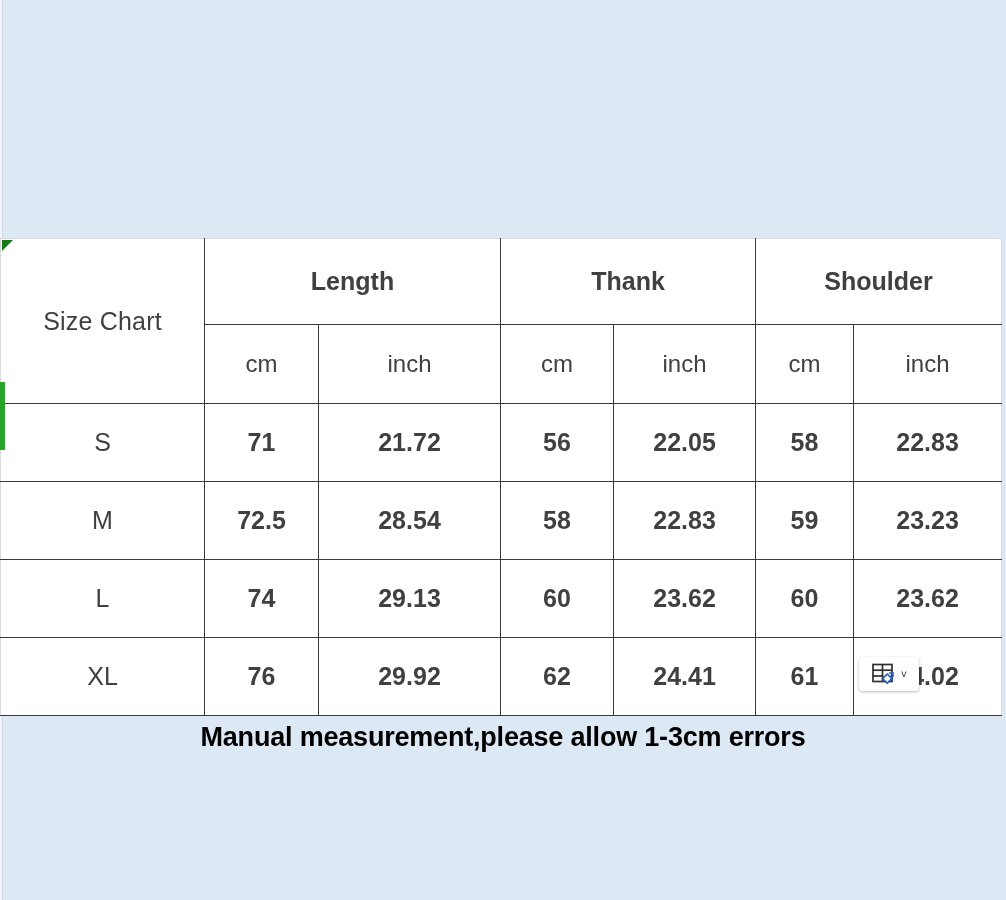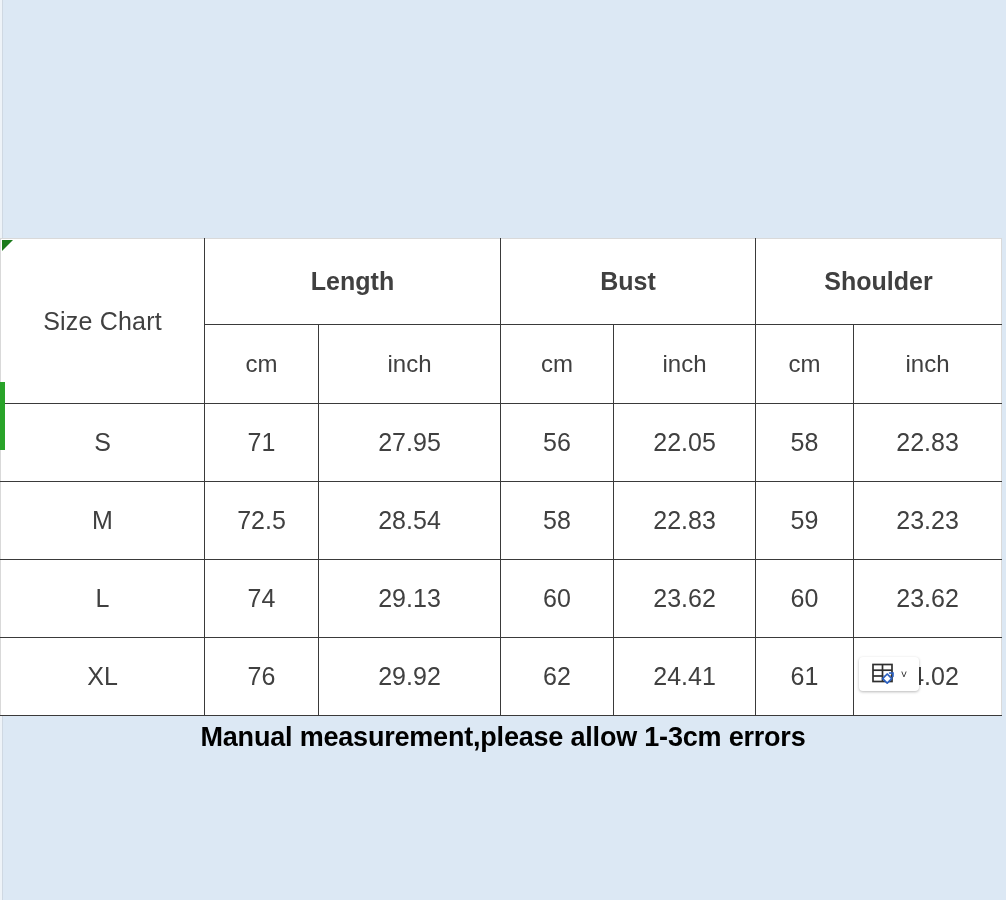--- a/index.html
+++ b/index.html
@@ -89,21 +89,21 @@
     height: 75px;
   }
   .hdr-unit {
     font-size: 24px;
     font-weight: normal;
     height: 68px;
     margin-top: 16px;
   }
   .data-cell {
     font-size: 25px;
-    font-weight: normal;
+    font-weight: bold;
     height: 67px;
   }
   .size-cell {
     font-size: 25px;
     font-weight: normal;
   }
 
   
   .sel-marker {
     position: absolute;
@@ -185,37 +185,37 @@
           <col class="c-linch">
         <col class="c-bcm">
           <col class="c-binch">
           <col class="c-scm">
           <col class="c-sinch">
       </colgroup>
       <thead>
         <tr>
           <th class="hdr-corner" rowspan="2">Size Chart</th>
           <th class="hdr-group" colspan="2">Length</th>
-          <th class="hdr-group" colspan="2">Bust</th>
+          <th class="hdr-group" colspan="2">Thank</th>
           <th class="hdr-group" colspan="2">Shoulder</th>
         </tr>
         <tr>
           <th class="hdr-unit">cm</th>
           <th class="hdr-unit">inch</th>
           <th class="hdr-unit">cm</th>
           <th class="hdr-unit">inch</th>
           <th class="hdr-unit">cm</th>
           <th class="hdr-unit">inch</th>
         </tr>
       </thead>
       <tbody>
         <tr>
           <td class="data-cell size-cell">S</td>
           <td class="data-cell">71</td>
-          <td class="data-cell">27.95</td>
+          <td class="data-cell">21.72</td>
           <td class="data-cell">56</td>
           <td class="data-cell">22.05</td>
           <td class="data-cell">58</td>
           <td class="data-cell">22.83</td>
         </tr>
         <tr>
           <td class="data-cell size-cell">M</td>
           <td class="data-cell">72.5</td>
           <td class="data-cell">28.54</td>
           <td class="data-cell">58</td>

